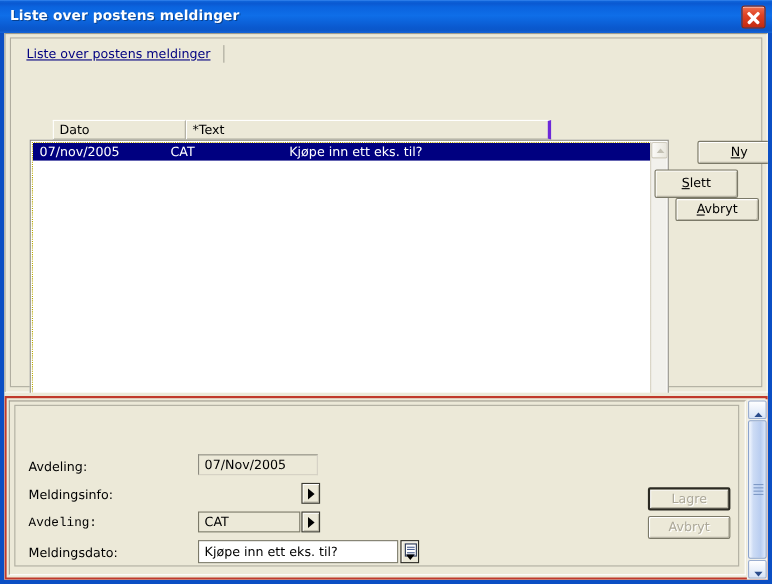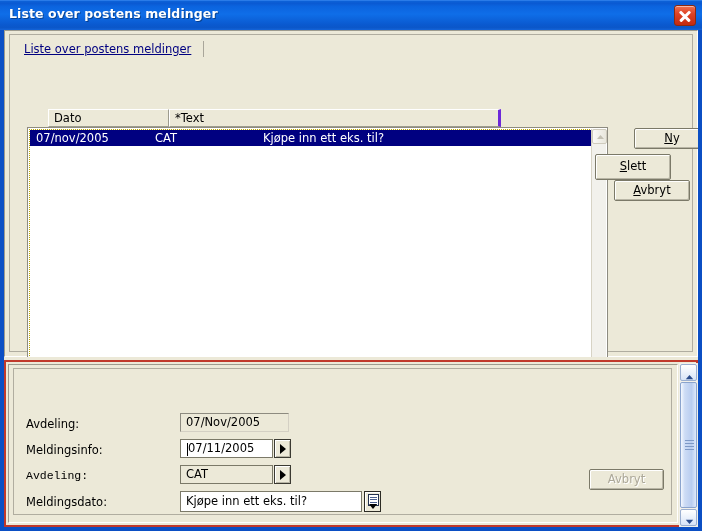--- a/index.html
+++ b/index.html
@@ -576,44 +576,43 @@
     </div>
 
 
     <div class="form-label" style="top:387px;">Avdeling:</div>
     <div class="form-label" style="top:413px;">Meldingsinfo:</div>
     <div class="form-label" style="top:439px;font-family:Liberation Mono, monospace;">Avdeling:</div>
     <div class="form-label" style="top:465px;">Meldingsdato:</div>
 
     <div class="field readonly" style="left:176px; top:383px; width:109px;">07/Nov/2005</div>
 
-    <div class="field edit" style="left:176px; top:409px; width:93px;">
-      <span class="caret"></span>
-      <span style="position:relative; left:2px;">07/11/2005</span>
-    </div>
     <div class="drop-btn" style="left:270px; top:409px;">
       <span class="tri"></span>
     </div>
 
     <div class="field combo" style="left:176px; top:435px; width:93px;"><span>CAT</span></div>
     <div class="drop-btn" style="left:270px; top:435px;">
       <span class="tri"></span>
     </div>
 
     <div class="field edit" style="left:176px; top:461px; width:182px; height:21px; line-height:19px;">Kjøpe inn ett eks. til?</div>
     <div id="memo-btn" style="top:461px;">
       <span class="doc">
         <i></i>
           <i></i>
           <i></i>
           <i></i>
       </span>
       <span class="tri2"></span>
     </div>
 
+    <div class="btn disabled defaulted" id="btn-lagre">
+        <span>Lagre</span>
+      </div>
     <div class="btn disabled" id="btn-avbryt2">
         <span>Avbryt</span>
       </div>
 
     <div id="bottom-vsb">
       <div class="avsb-arrow up">
         <span class="g">
           <svg width="9" height="6" viewBox="0 0 9 6">
               <path d="M4.5 1 L8.2 5.2 L0.8 5.2 Z" fill="#2b4c8c"></path>
             </svg>

